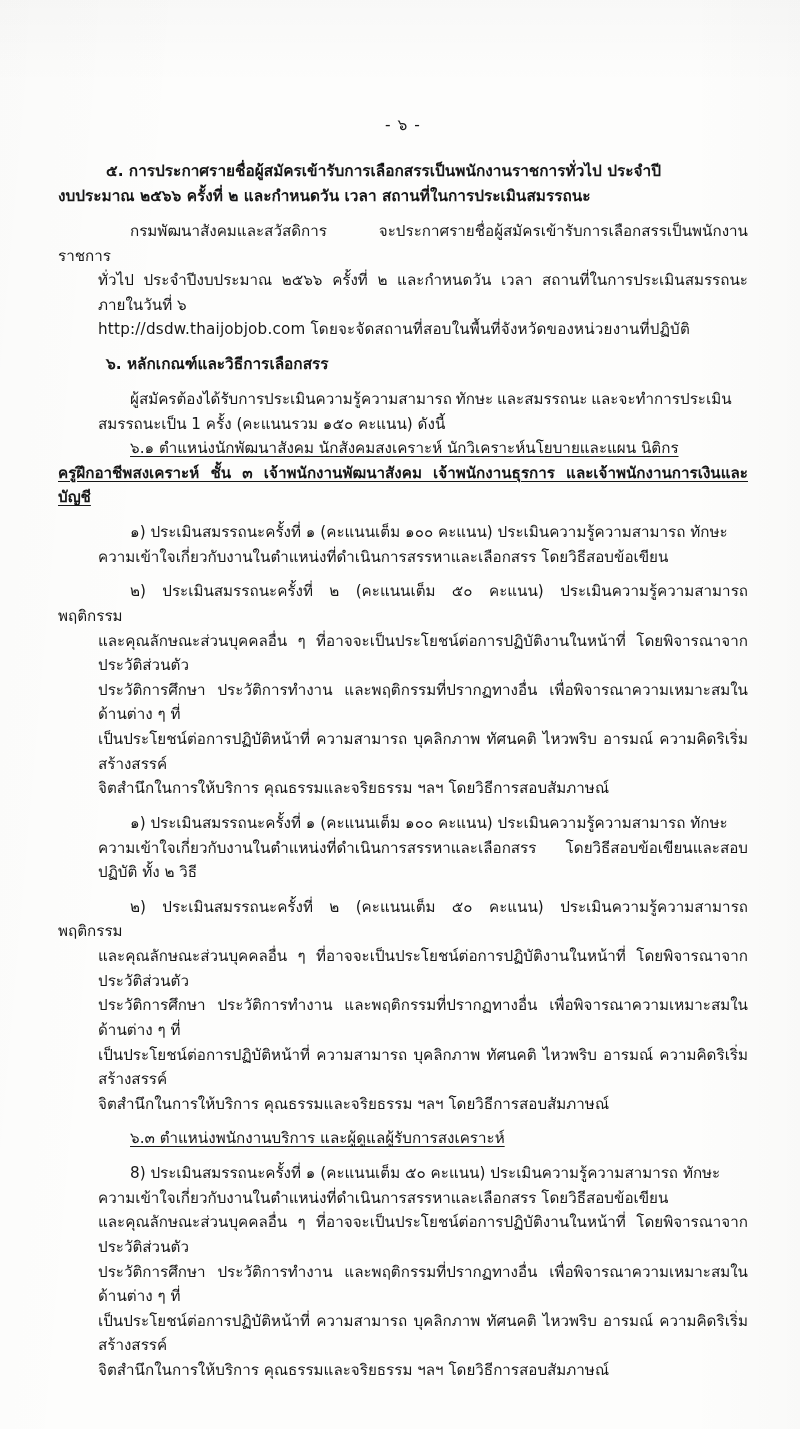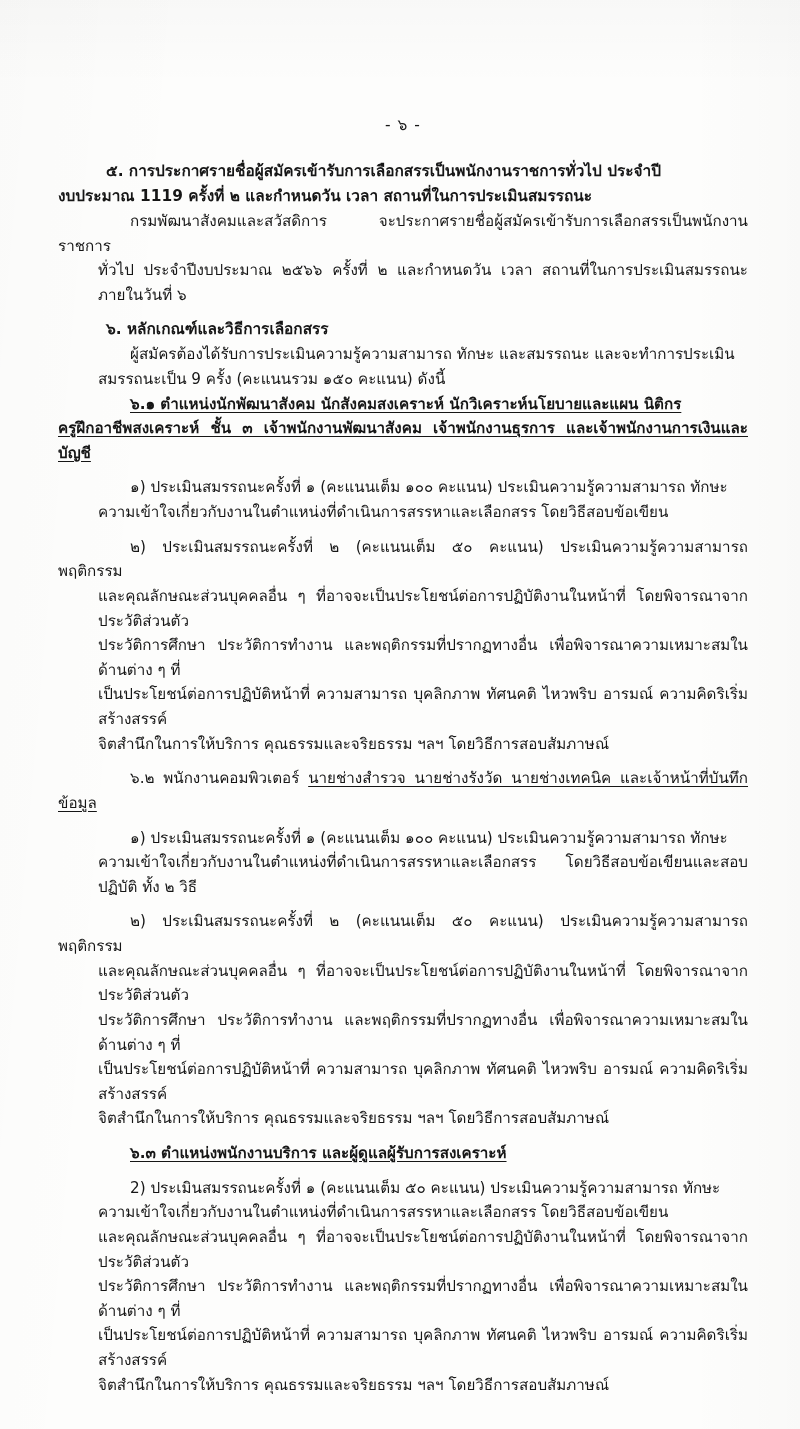--- a/index.html
+++ b/index.html
@@ -57,29 +57,30 @@
     text-indent: 48px;
     font-size: 15.4px;
     margin-top: 2px;
   }
   .heading-cont {
     font-weight: bold;
     font-size: 15.4px;
   }
   .body-para {
     text-indent: 72px;
-    margin-top: 0;
+    margin-top: 10px;
+    font-family: Liberation Serif, serif;
   }
   .body-cont {
     text-indent: 0;
     margin-left: 40px;
   }
   .sub-heading {
     text-indent: 72px;
-    font-weight: bold;
+    font-weight: normal;
     text-decoration: underline;
     text-underline-offset: 3px;
   }
   .sub-heading-cont {
     text-indent: 0;
     font-weight: bold;
     text-decoration: underline;
     text-underline-offset: 3px;
   }
   .item-para {
@@ -98,58 +99,56 @@
 <body>
 
 <div class="page">
   <div class="paper-noise"></div>
 
   <div class="content">
 
     <div class="page-number">- ๖ -</div>
 
     <p class="heading">๕. การประกาศรายชื่อผู้สมัครเข้ารับการเลือกสรรเป็นพนักงานราชการทั่วไป ประจำปี</p>
-    <p class="heading-cont">งบประมาณ 1119 ครั้งที่ ๒ และกำหนดวัน เวลา สถานที่ในการประเมินสมรรถนะ</p>
+    <p class="heading-cont">งบประมาณ ๒๕๖๖ ครั้งที่ ๒ และกำหนดวัน เวลา สถานที่ในการประเมินสมรรถนะ</p>
 
     <p class="body-para">กรมพัฒนาสังคมและสวัสดิการ จะประกาศรายชื่อผู้สมัครเข้ารับการเลือกสรรเป็นพนักงานราชการ</p>
     <p class="body-cont">ทั่วไป ประจำปีงบประมาณ ๒๕๖๖ ครั้งที่ ๒ และกำหนดวัน เวลา สถานที่ในการประเมินสมรรถนะ ภายในวันที่ ๖</p>
+    <p class="body-cont url">http://dsdw.thaijobjob.com โดยจะจัดสถานที่สอบในพื้นที่จังหวัดของหน่วยงานที่ปฏิบัติ</p>
 
     <p class="heading blk">๖. หลักเกณฑ์และวิธีการเลือกสรร</p>
 
     <p class="body-para">ผู้สมัครต้องได้รับการประเมินความรู้ความสามารถ ทักษะ และสมรรถนะ และจะทำการประเมิน</p>
-    <p class="body-cont">สมรรถนะเป็น 9 ครั้ง (คะแนนรวม ๑๕๐ คะแนน) ดังนี้</p>
+    <p class="body-cont">สมรรถนะเป็น 1 ครั้ง (คะแนนรวม ๑๕๐ คะแนน) ดังนี้</p>
 
     <p class="sub-heading">๖.๑  ตำแหน่งนักพัฒนาสังคม นักสังคมสงเคราะห์ นักวิเคราะห์นโยบายและแผน นิติกร</p>
     <p class="sub-heading-cont">ครูฝึกอาชีพสงเคราะห์ ชั้น ๓ เจ้าพนักงานพัฒนาสังคม เจ้าพนักงานธุรการ และเจ้าพนักงานการเงินและบัญชี</p>
 
     <p class="item-para blk">๑)  ประเมินสมรรถนะครั้งที่ ๑ (คะแนนเต็ม ๑๐๐ คะแนน) ประเมินความรู้ความสามารถ ทักษะ</p>
     <p class="body-cont">ความเข้าใจเกี่ยวกับงานในตำแหน่งที่ดำเนินการสรรหาและเลือกสรร โดยวิธีสอบข้อเขียน</p>
 
     <p class="item-para blk">๒) ประเมินสมรรถนะครั้งที่ ๒ (คะแนนเต็ม ๕๐ คะแนน) ประเมินความรู้ความสามารถ พฤติกรรม</p>
     <p class="body-cont">และคุณลักษณะส่วนบุคคลอื่น ๆ ที่อาจจะเป็นประโยชน์ต่อการปฏิบัติงานในหน้าที่ โดยพิจารณาจากประวัติส่วนตัว</p>
     <p class="body-cont">ประวัติการศึกษา ประวัติการทำงาน และพฤติกรรมที่ปรากฏทางอื่น เพื่อพิจารณาความเหมาะสมในด้านต่าง ๆ ที่</p>
     <p class="body-cont">เป็นประโยชน์ต่อการปฏิบัติหน้าที่ ความสามารถ บุคลิกภาพ ทัศนคติ ไหวพริบ อารมณ์ ความคิดริเริ่มสร้างสรรค์</p>
     <p class="body-cont">จิตสำนึกในการให้บริการ คุณธรรมและจริยธรรม ฯลฯ โดยวิธีการสอบสัมภาษณ์</p>
 
-    <p class="item-para blk">
-      <span>๖.๒  พนักงานคอมพิวเตอร์ </span><span class="mix-underline">นายช่างสำรวจ นายช่างรังวัด นายช่างเทคนิค และเจ้าหน้าที่บันทึกข้อมูล</span>
-    </p>
 
     <p class="item-para blk">๑)  ประเมินสมรรถนะครั้งที่ ๑ (คะแนนเต็ม ๑๐๐ คะแนน) ประเมินความรู้ความสามารถ ทักษะ</p>
     <p class="body-cont">ความเข้าใจเกี่ยวกับงานในตำแหน่งที่ดำเนินการสรรหาและเลือกสรร โดยวิธีสอบข้อเขียนและสอบปฏิบัติ ทั้ง ๒ วิธี</p>
 
     <p class="item-para blk">๒) ประเมินสมรรถนะครั้งที่ ๒ (คะแนนเต็ม ๕๐ คะแนน) ประเมินความรู้ความสามารถ พฤติกรรม</p>
     <p class="body-cont">และคุณลักษณะส่วนบุคคลอื่น ๆ ที่อาจจะเป็นประโยชน์ต่อการปฏิบัติงานในหน้าที่ โดยพิจารณาจากประวัติส่วนตัว</p>
     <p class="body-cont">ประวัติการศึกษา ประวัติการทำงาน และพฤติกรรมที่ปรากฏทางอื่น เพื่อพิจารณาความเหมาะสมในด้านต่าง ๆ ที่</p>
     <p class="body-cont">เป็นประโยชน์ต่อการปฏิบัติหน้าที่ ความสามารถ บุคลิกภาพ ทัศนคติ ไหวพริบ อารมณ์ ความคิดริเริ่มสร้างสรรค์</p>
     <p class="body-cont">จิตสำนึกในการให้บริการ คุณธรรมและจริยธรรม ฯลฯ โดยวิธีการสอบสัมภาษณ์</p>
 
     <p class="sub-heading blk">๖.๓  ตำแหน่งพนักงานบริการ และผู้ดูแลผู้รับการสงเคราะห์</p>
 
-    <p class="item-para blk">2)  ประเมินสมรรถนะครั้งที่ ๑ (คะแนนเต็ม ๕๐ คะแนน) ประเมินความรู้ความสามารถ ทักษะ</p>
+    <p class="item-para blk">8)  ประเมินสมรรถนะครั้งที่ ๑ (คะแนนเต็ม ๕๐ คะแนน) ประเมินความรู้ความสามารถ ทักษะ</p>
     <p class="body-cont">ความเข้าใจเกี่ยวกับงานในตำแหน่งที่ดำเนินการสรรหาและเลือกสรร โดยวิธีสอบข้อเขียน</p>
 
     <p class="body-cont">และคุณลักษณะส่วนบุคคลอื่น ๆ ที่อาจจะเป็นประโยชน์ต่อการปฏิบัติงานในหน้าที่ โดยพิจารณาจากประวัติส่วนตัว</p>
     <p class="body-cont">ประวัติการศึกษา ประวัติการทำงาน และพฤติกรรมที่ปรากฏทางอื่น เพื่อพิจารณาความเหมาะสมในด้านต่าง ๆ ที่</p>
     <p class="body-cont">เป็นประโยชน์ต่อการปฏิบัติหน้าที่ ความสามารถ บุคลิกภาพ ทัศนคติ ไหวพริบ อารมณ์ ความคิดริเริ่มสร้างสรรค์</p>
     <p class="body-cont">จิตสำนึกในการให้บริการ คุณธรรมและจริยธรรม ฯลฯ โดยวิธีการสอบสัมภาษณ์</p>
 
   </div>
 </div>
 

